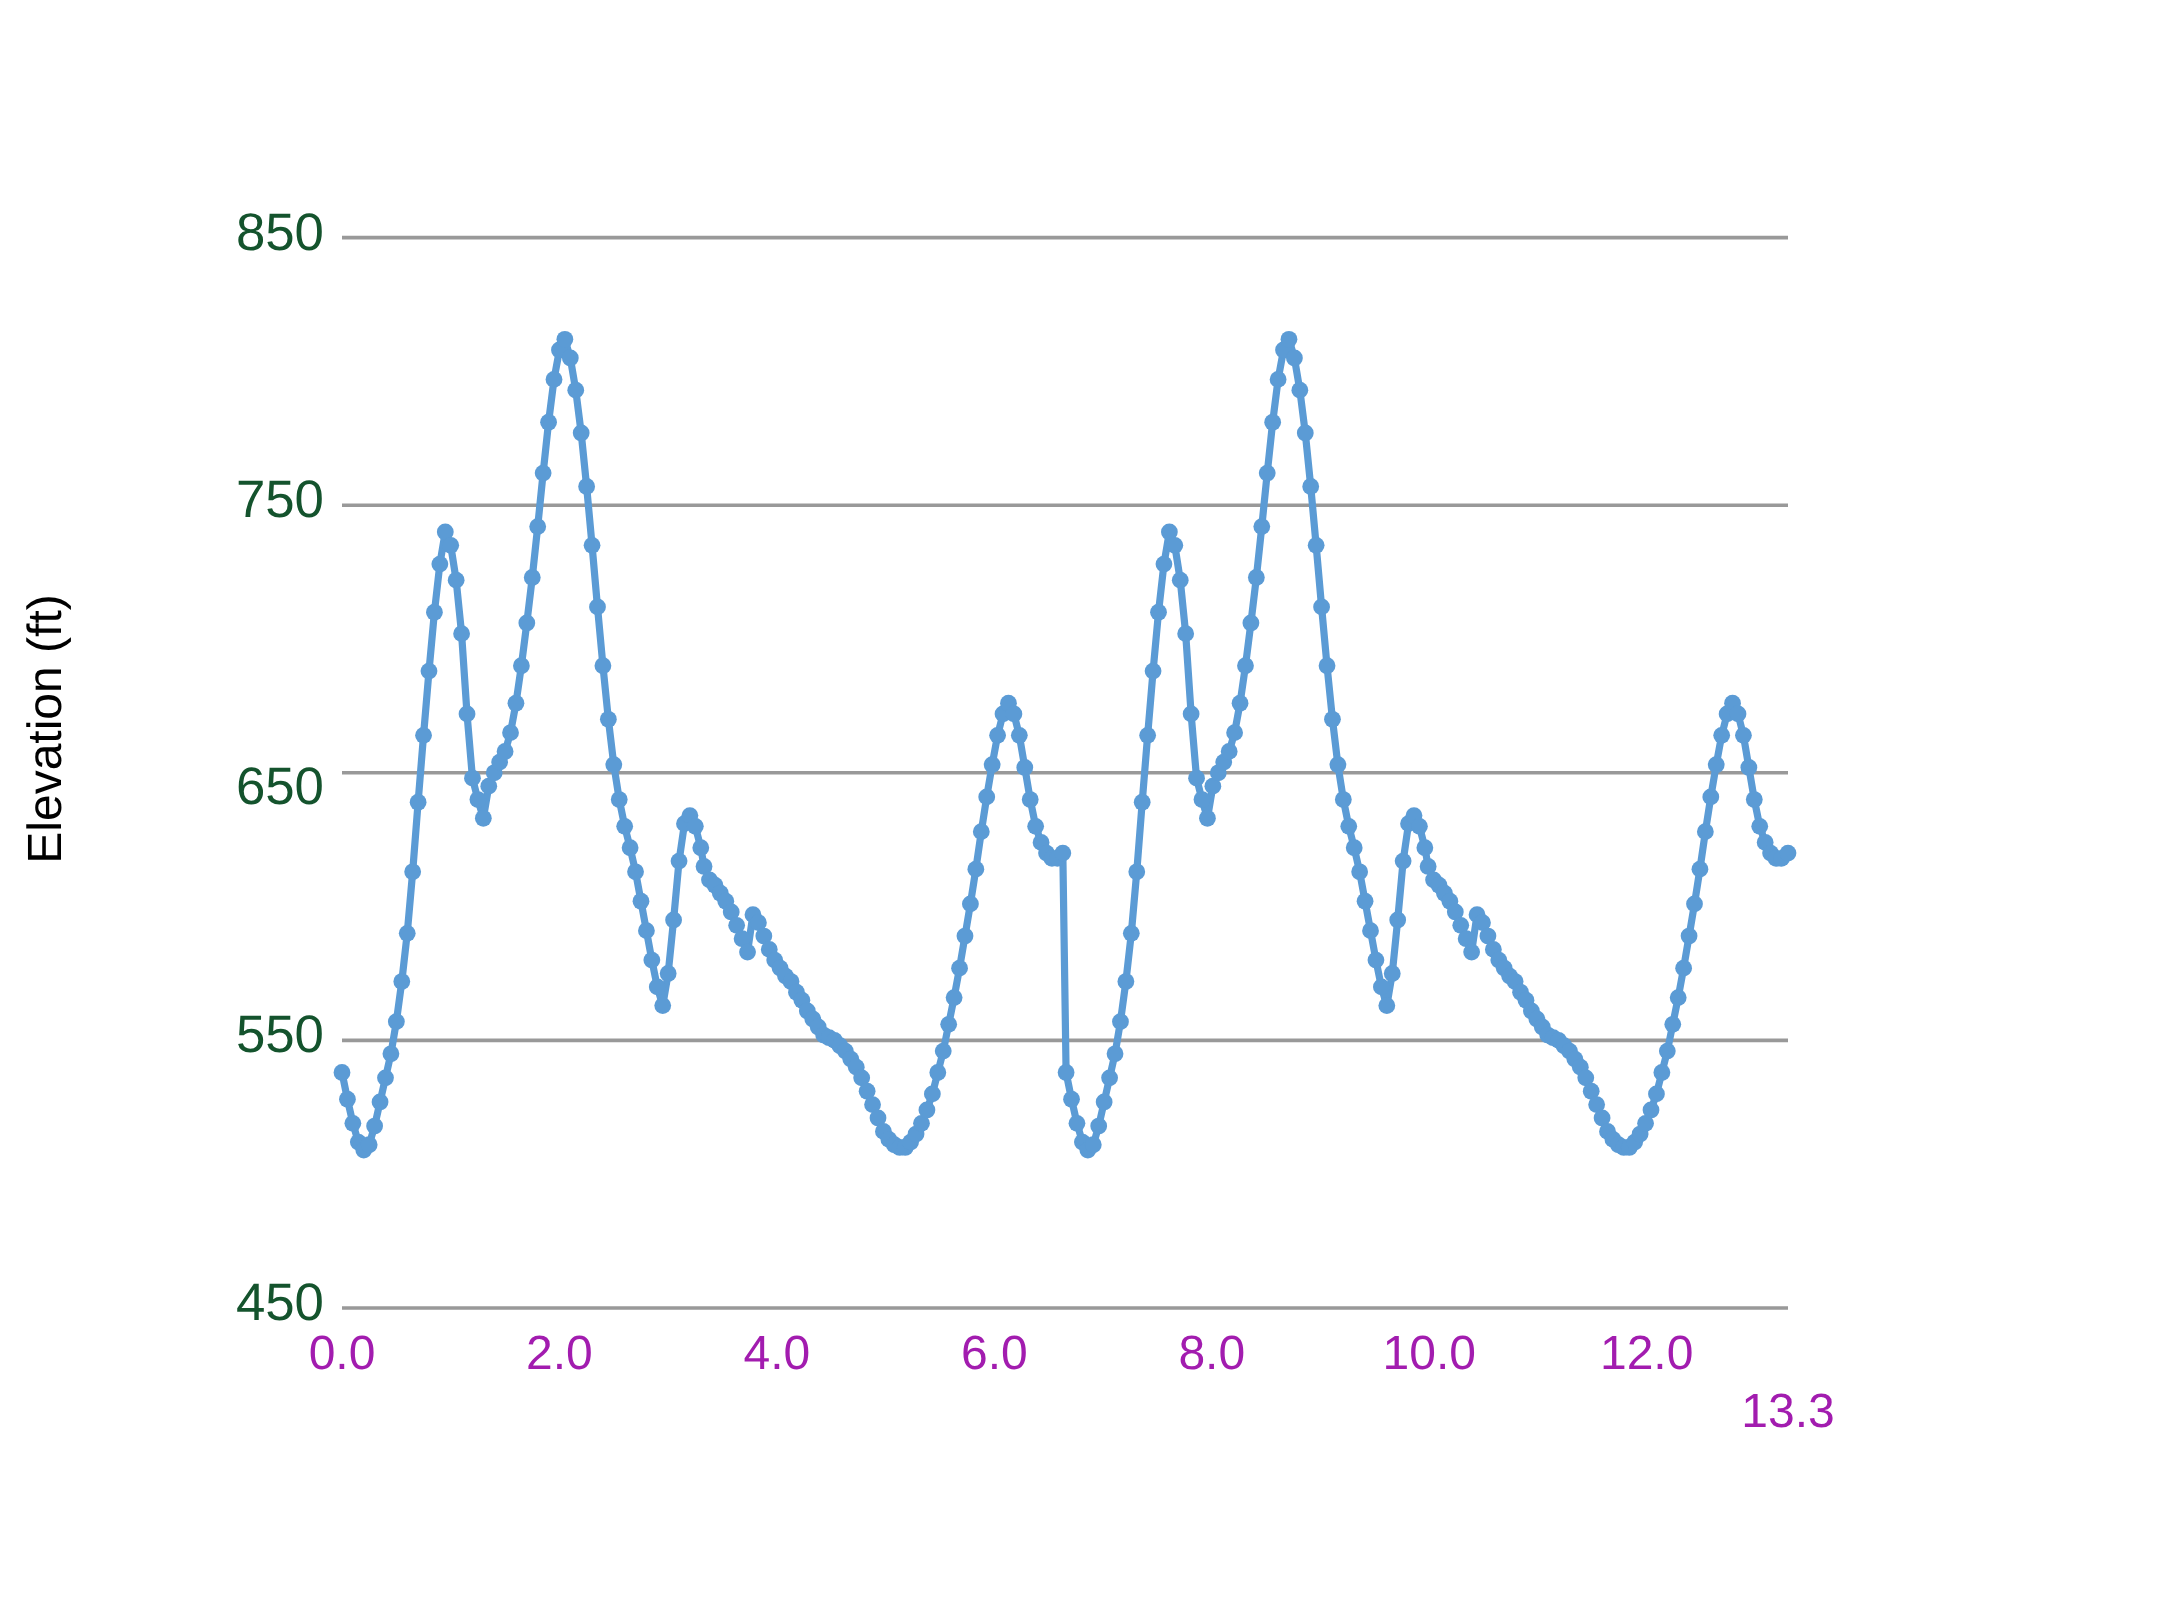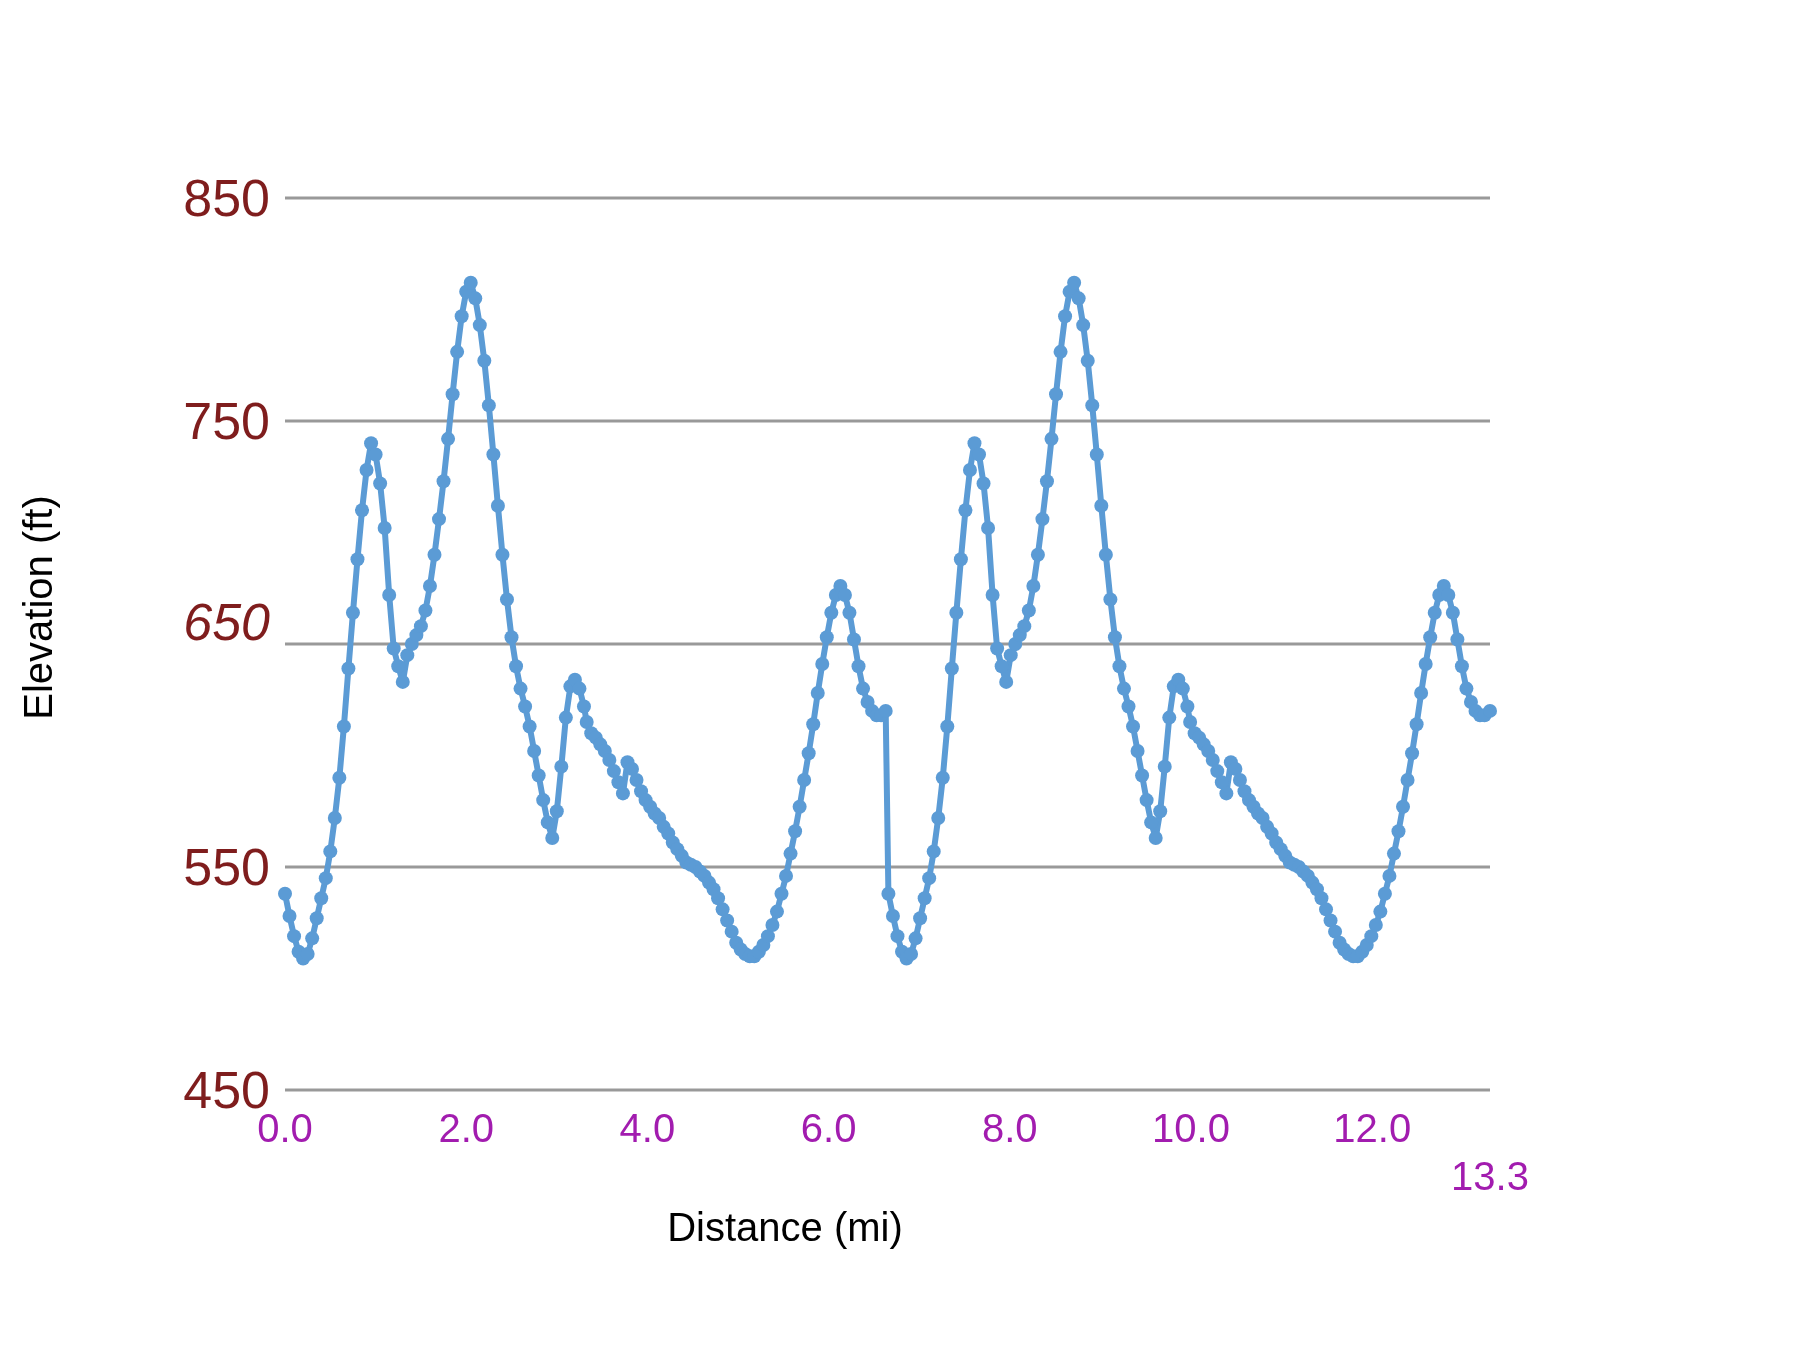--- a/index.html
+++ b/index.html
@@ -44,22 +44,22 @@
     left: 0;
     top: 0;
     width: 1205px;
     height: 892px;
     overflow: visible;
   }
   .y-tick-label {
     position: absolute;
     right: 1530px;
     text-align: right;
-    font-size: 52px;
-    color: #7f1d1d;
+    font-size: 44px;
+    color: #14532d;
     line-height: 1;
     white-space: nowrap;
   }
   .x-tick-label {
     position: absolute;
     top: 1108px;
     font-size: 40px;
     color: #a21caf;
     line-height: 1;
     text-align: center;
@@ -90,26 +90,25 @@
   }
 </style>
 </head>
 <body>
 
 <div id="chart-root">
 
 
   <div id="y-axis-title">Elevation (ft)</div>
 
-  <div id="x-axis-title">Distance (mi)</div>
 
   <div id="y-tick-labels">
       <div class="y-tick-label" style="top: 1064px; text-align: right;">450</div>
       <div class="y-tick-label" style="top: 841px;">550</div>
-      <div class="y-tick-label" style="top: 596px; font-style: italic;">650</div>
+      <div class="y-tick-label" style="top: 634px;">650</div>
       <div class="y-tick-label" style="top: 395px;">750</div>
       <div class="y-tick-label" style="top: 172px;">850</div>
     </div>
   <div id="x-tick-labels">
       <div class="x-tick-label" style="left: 285px;">0.0</div>
       <div class="x-tick-label" style="left: 466.203px;">2.0</div>
       <div class="x-tick-label" style="left: 647.406px;">4.0</div>
       <div class="x-tick-label" style="left: 828.609px;">6.0</div>
       <div class="x-tick-label" style="left: 1009.81px;">8.0</div>
       <div class="x-tick-label" style="left: 1191.02px;">10.0</div>

